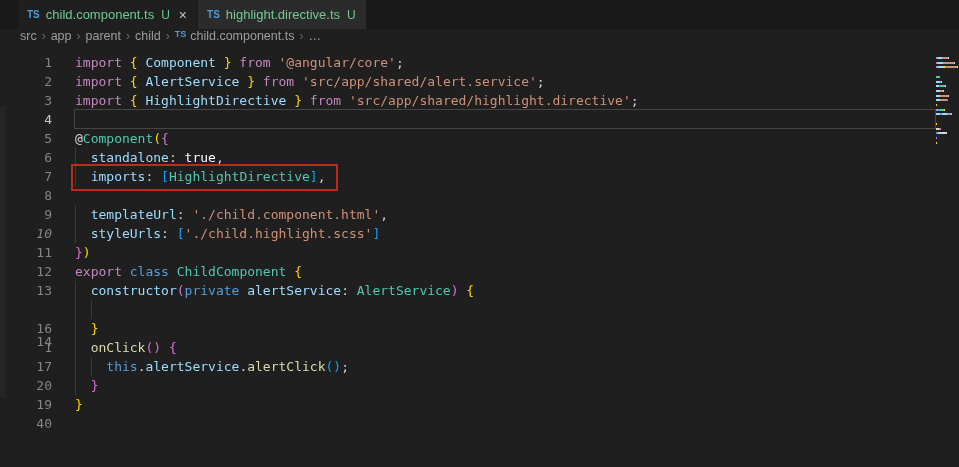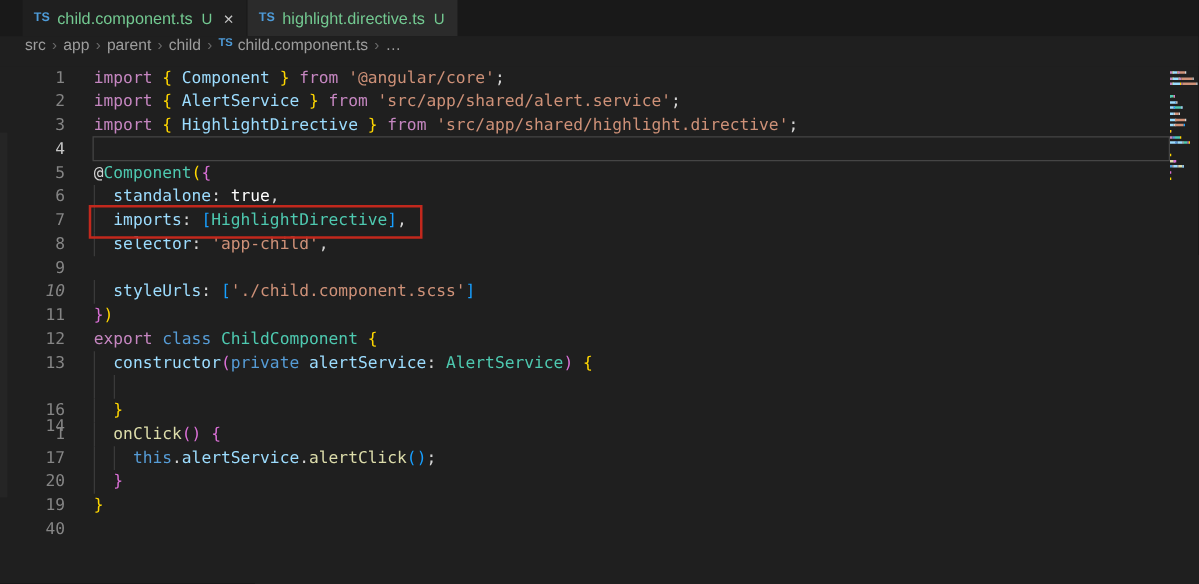--- a/index.html
+++ b/index.html
@@ -106,22 +106,22 @@
         <div class="ln-num" style="top: 361px;">40</div>
       </div>
     <div id="code-lines">
         <div class="code-line" style="top: 0px;"><span style="color: rgb(197, 134, 192);">import</span><span style="color: rgb(212, 212, 212);"> </span><span style="color: rgb(255, 215, 0);">{</span><span style="color: rgb(156, 220, 254);"> Component </span><span style="color: rgb(255, 215, 0);">}</span><span style="color: rgb(197, 134, 192);"> from </span><span style="color: rgb(206, 145, 120);">'@angular/core'</span><span style="color: rgb(212, 212, 212);">;</span></div>
         <div class="code-line" style="top: 19px;"><span style="color: rgb(197, 134, 192);">import</span><span style="color: rgb(212, 212, 212);"> </span><span style="color: rgb(255, 215, 0);">{</span><span style="color: rgb(156, 220, 254);"> AlertService </span><span style="color: rgb(255, 215, 0);">}</span><span style="color: rgb(197, 134, 192);"> from </span><span style="color: rgb(206, 145, 120);">'src/app/shared/alert.service'</span><span style="color: rgb(212, 212, 212);">;</span></div>
         <div class="code-line" style="top: 38px;"><span style="color: rgb(197, 134, 192);">import</span><span style="color: rgb(212, 212, 212);"> </span><span style="color: rgb(255, 215, 0);">{</span><span style="color: rgb(156, 220, 254);"> HighlightDirective </span><span style="color: rgb(255, 215, 0);">}</span><span style="color: rgb(197, 134, 192);"> from </span><span style="color: rgb(206, 145, 120);">'src/app/shared/highlight.directive'</span><span style="color: rgb(212, 212, 212);">;</span></div>
         <div class="code-line" style="top: 57px;"></div>
         <div class="code-line" style="top: 76px;"><span style="color: rgb(212, 212, 212);">@</span><span style="color: rgb(78, 201, 176);">Component</span><span style="color: rgb(255, 215, 0);">(</span><span style="color: rgb(218, 112, 214);">{</span></div>
         <div class="code-line" style="top: 95px;"><span class="guide" style="left: 75px;"></span><span style="color: rgb(156, 220, 254);">  standalone</span><span style="color: rgb(212, 212, 212);">: </span><span style="color: #ffffff;">true</span><span style="color: rgb(212, 212, 212);">,</span></div>
         <div class="code-line" style="top: 114px;"><span class="guide" style="left: 75px;"></span><span style="color: rgb(156, 220, 254);">  imports</span><span style="color: rgb(212, 212, 212);">: </span><span style="color: rgb(23, 159, 255);">[</span><span style="color: rgb(78, 201, 176);">HighlightDirective</span><span style="color: rgb(23, 159, 255);">]</span><span style="color: rgb(212, 212, 212);">,</span></div>
-        <div class="code-line" style="top: 133px;"><span class="guide" style="left: 75px;"></span><span style="color: rgb(156, 220, 254);">  selector</span><span style="color: rgb(212, 212, 212);">: </span><span style="color: rgb(206, 145, 120);">'app-child'</span><span style="color: rgb(212, 212, 212);">,</span></div>
-        <div class="code-line" style="top: 171px;"><span class="guide" style="left: 75px;"></span><span style="color: rgb(156, 220, 254);">  styleUrls</span><span style="color: rgb(212, 212, 212);">: </span><span style="color: rgb(23, 159, 255);">[</span><span style="color: rgb(206, 145, 120);">'./child.component.scss'</span><span style="color: rgb(23, 159, 255);">]</span></div>
+        <div class="code-line" style="top: 152px;"><span class="guide" style="left: 75px;"></span><span style="color: rgb(156, 220, 254);">  templateUrl</span><span style="color: rgb(212, 212, 212);">: </span><span style="color: rgb(206, 145, 120);">'./child.component.html'</span><span style="color: rgb(212, 212, 212);">,</span></div>
+        <div class="code-line" style="top: 171px;"><span class="guide" style="left: 75px;"></span><span style="color: rgb(156, 220, 254);">  styleUrls</span><span style="color: rgb(212, 212, 212);">: </span><span style="color: rgb(23, 159, 255);">[</span><span style="color: rgb(206, 145, 120);">'./child.highlight.scss'</span><span style="color: rgb(23, 159, 255);">]</span></div>
         <div class="code-line" style="top: 190px;"><span style="color: rgb(218, 112, 214);">}</span><span style="color: rgb(255, 215, 0);">)</span></div>
         <div class="code-line" style="top: 209px;"><span style="color: rgb(197, 134, 192);">export</span><span style="color: rgb(212, 212, 212);"> </span><span style="color: rgb(86, 156, 214);">class</span><span style="color: rgb(212, 212, 212);"> </span><span style="color: rgb(78, 201, 176);">ChildComponent</span><span style="color: rgb(212, 212, 212);"> </span><span style="color: rgb(255, 215, 0);">{</span></div>
         <div class="code-line" style="top: 228px;"><span class="guide" style="left: 75px;"></span><span style="color: rgb(156, 220, 254);">  constructor</span><span style="color: rgb(218, 112, 214);">(</span><span style="color: rgb(86, 156, 214);">private</span><span style="color: rgb(156, 220, 254);"> alertService</span><span style="color: rgb(212, 212, 212);">: </span><span style="color: rgb(78, 201, 176);">AlertService</span><span style="color: rgb(218, 112, 214);">)</span><span style="color: rgb(212, 212, 212);"> </span><span style="color: rgb(255, 215, 0);">{</span></div>
         <div class="code-line" style="top: 247px;"><span class="guide" style="left: 75px;"></span><span class="guide" style="left: 90.645px;"></span></div>
         <div class="code-line" style="top: 266px;"><span class="guide" style="left: 75px;"></span><span style="color: rgb(255, 215, 0);">  }</span></div>
         <div class="code-line" style="top: 285px;"><span class="guide" style="left: 75px;"></span><span style="color: rgb(220, 220, 170);">  onClick</span><span style="color: rgb(218, 112, 214);">(</span><span style="color: rgb(218, 112, 214);">)</span><span style="color: rgb(212, 212, 212);"> </span><span style="color: rgb(218, 112, 214);">{</span></div>
         <div class="code-line" style="top: 304px;"><span class="guide" style="left: 75px;"></span><span class="guide" style="left: 90.645px;"></span><span style="color: rgb(86, 156, 214);">    this</span><span style="color: rgb(212, 212, 212);">.</span><span style="color: rgb(156, 220, 254);">alertService</span><span style="color: rgb(212, 212, 212);">.</span><span style="color: rgb(220, 220, 170);">alertClick</span><span style="color: rgb(23, 159, 255);">(</span><span style="color: rgb(23, 159, 255);">)</span><span style="color: rgb(212, 212, 212);">;</span></div>
         <div class="code-line" style="top: 323px;"><span class="guide" style="left: 75px;"></span><span style="color: rgb(218, 112, 214);">  }</span></div>
         <div class="code-line" style="top: 342px;"><span style="color: rgb(255, 215, 0);">}</span></div>
         <div class="code-line" style="top: 361px;"></div>

